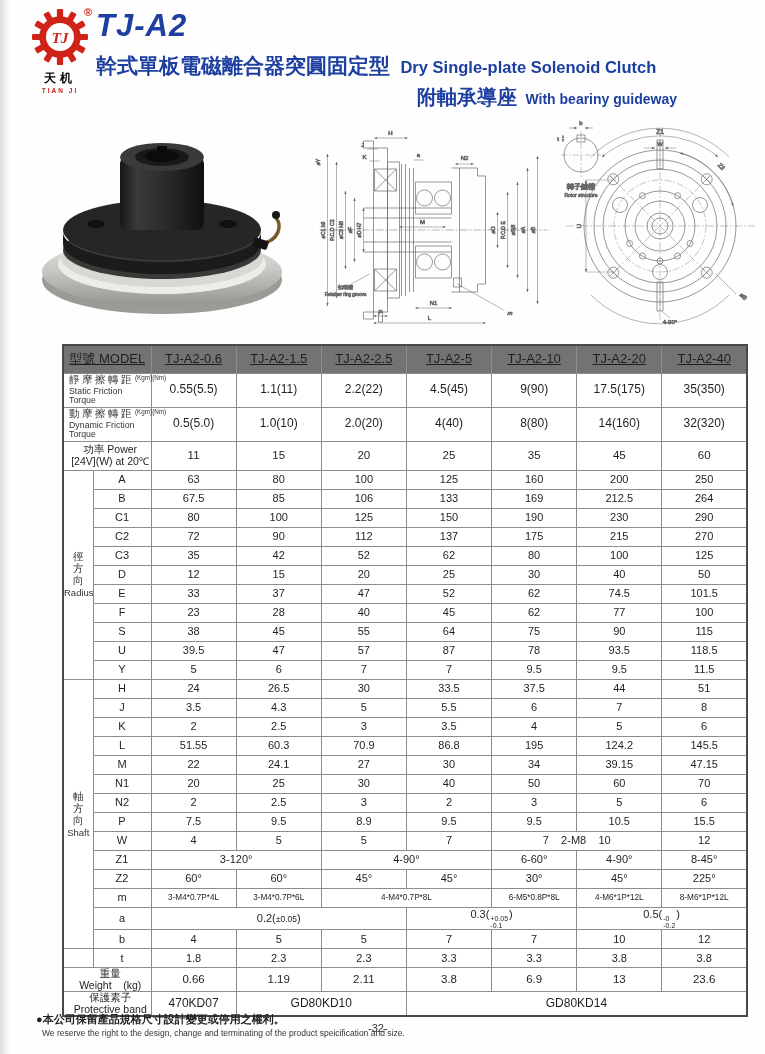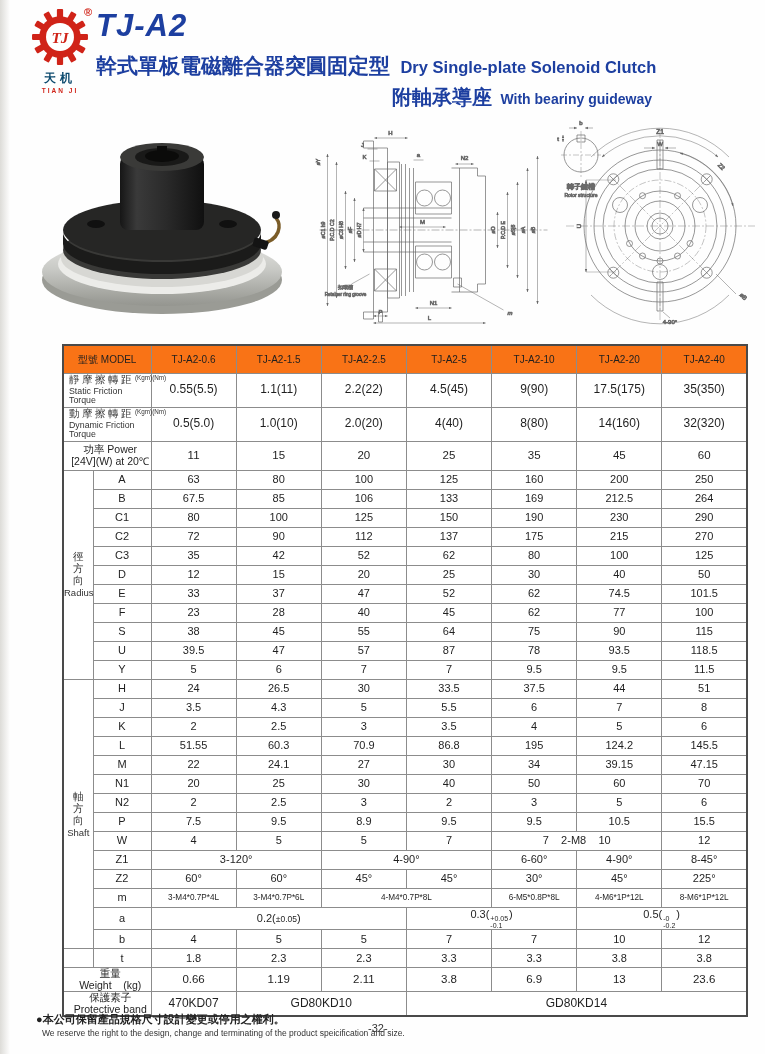--- a/index.html
+++ b/index.html
@@ -3,42 +3,42 @@
 <meta charset="utf-8">
 <style>
   html,body{margin:0;padding:0;background:#ffffff;}
   .page{position:relative;width:765px;height:1054px;background:#fefefe;overflow:hidden;
         font-family:"Liberation Sans",sans-serif;color:#1f1f1f;}
   .scan-edge{position:absolute;left:0;top:0;width:10px;height:100%;
              background:linear-gradient(90deg,#dddcd8,#fefefe);}
   
   .logo{position:absolute;left:24px;top:8px;width:72px;text-align:center;}
   .logo .reg{position:absolute;left:60px;top:-2px;color:#d02318;font-size:11px;font-weight:bold;}
-  .logo-cn{color:#0c4a6e;font-size:12px;font-weight:bold;letter-spacing:4px;margin-top:0px;}
+  .logo-cn{color:#000000;font-size:12px;font-weight:bold;letter-spacing:4px;margin-top:0px;}
   .logo-en{color:#d02318;font-size:6.5px;font-weight:bold;letter-spacing:2px;}
   .title{position:absolute;left:96px;top:8px;color:#1d3fa0;font-size:31px;
          font-weight:bold;font-style:italic;letter-spacing:1px;}
   .line1{position:absolute;left:96px;top:52px;white-space:nowrap;}
   .line1 .cn{color:#1d3fa0;font-size:21px;font-weight:bold;}
   .line1 .en{color:#1d3fa0;font-size:16.5px;font-weight:bold;margin-left:6px;}
-  .line2{position:absolute;left:392px;top:84px;white-space:nowrap;}
+  .line2{position:absolute;left:417px;top:84px;white-space:nowrap;}
   .line2 .cn{color:#1d3fa0;font-size:20px;font-weight:bold;}
   .line2 .en{color:#1d3fa0;font-size:14px;font-weight:bold;margin-left:4px;}
   
   .fig{position:absolute;}
   .fig svg{display:block;width:100%;height:100%;}
   .drw text{fill:#4c4c4c;font-family:"Liberation Sans",sans-serif;}
   .drw line,.drw path,.drw rect,.drw circle,.drw ellipse,.drw polyline{vector-effect:non-scaling-stroke;}
   
   .spec{position:absolute;left:62px;top:344px;width:686px;border-collapse:collapse;
         table-layout:fixed;border:2px solid #4a4a4a;}
   .spec td{border:1px solid #8c8c8c;text-align:center;vertical-align:middle;
            padding:0;font-size:11px;line-height:1.1;background:#fff;}
   .c-side{width:30px;} .c-letter{width:58px;}
-  .r-hdr{height:28px;} .r-hdr td{background:#f97316;font-size:10px;}
+  .r-hdr{height:28px;} .r-hdr td{background:#737373;font-size:13px;text-decoration:underline;}
   .model-label{font-size:13px;}
   .r-torque{height:34px;} .r-torque td{font-size:12px;}
   .torque-label{text-align:left !important;padding-left:5px !important;}
   .t-cn{font-size:10.5px;letter-spacing:2.5px;white-space:nowrap;color:#333;}
   .t-sup{font-size:6.3px;letter-spacing:0;position:relative;top:-3px;margin-left:1px;}
   .t-en{font-size:8.8px;letter-spacing:0;margin-top:1px;color:#333;}
   .r-power{height:29px;} .r-power td{font-size:11.5px;}
   .power-label,.weight-label,.prot-label{text-align:right;padding-left:6px !important;font-size:10.5px !important;}
   .r-dim{height:19px;}
   .dim-name{font-size:11px;}

